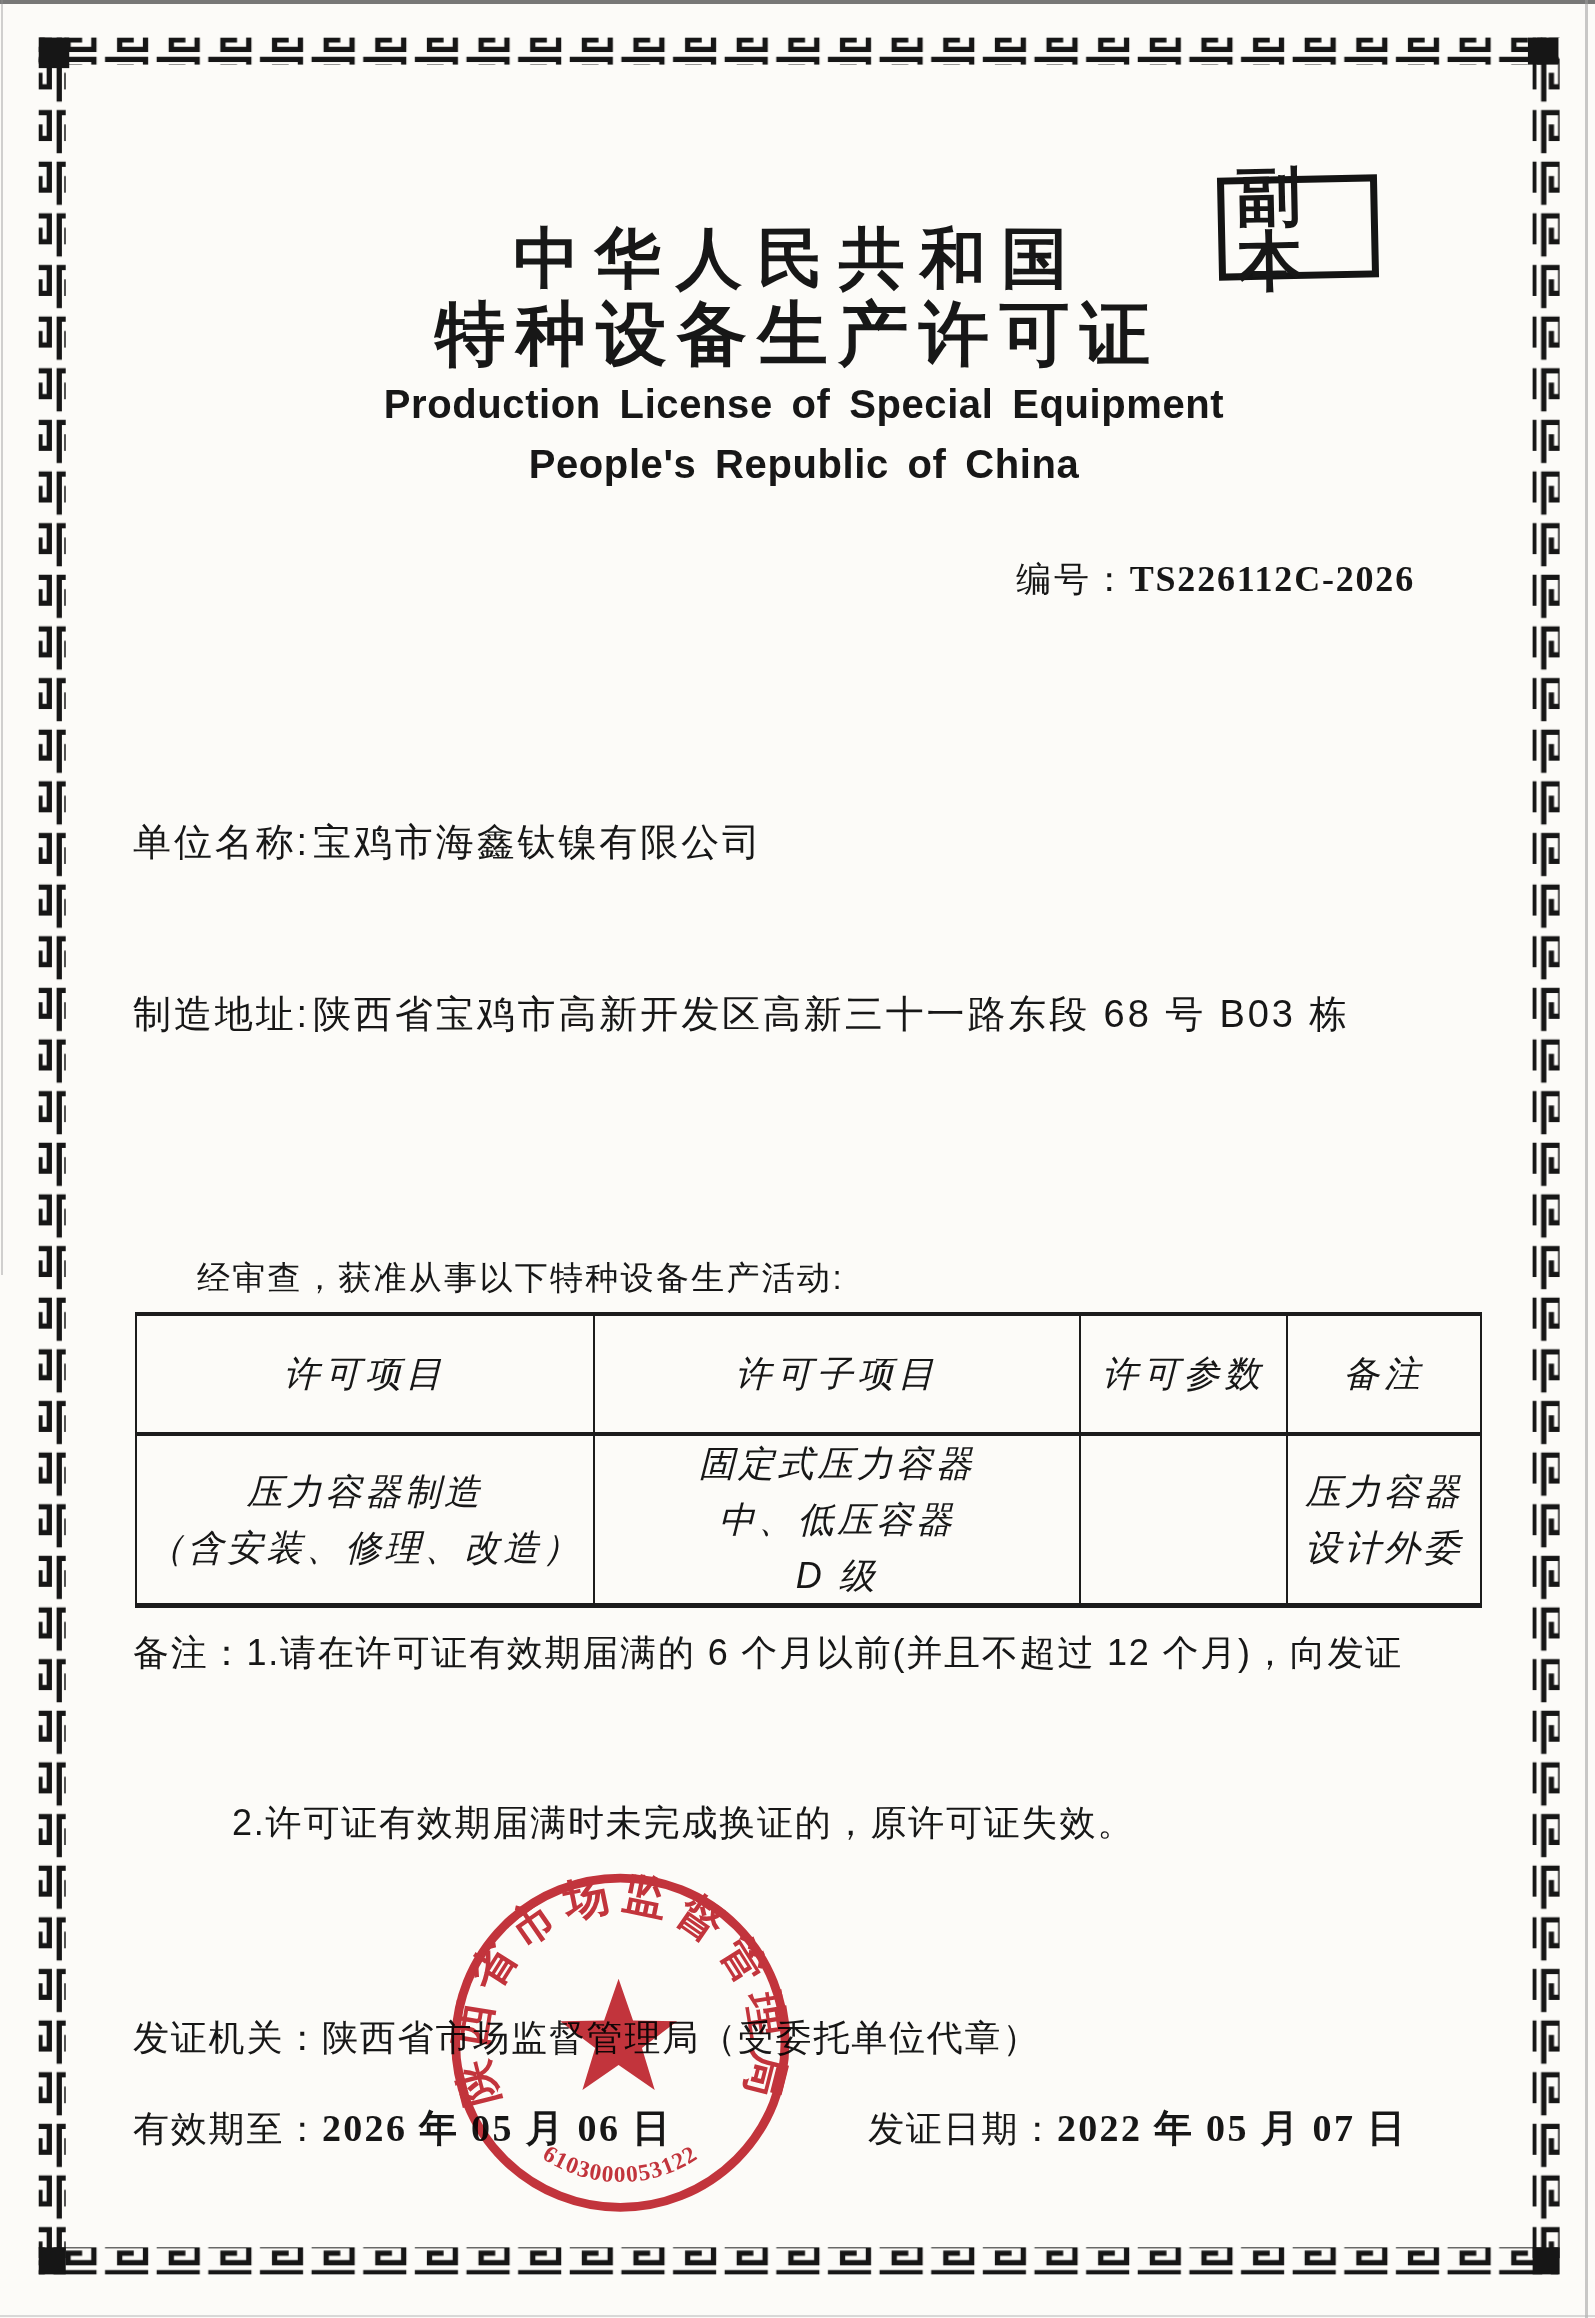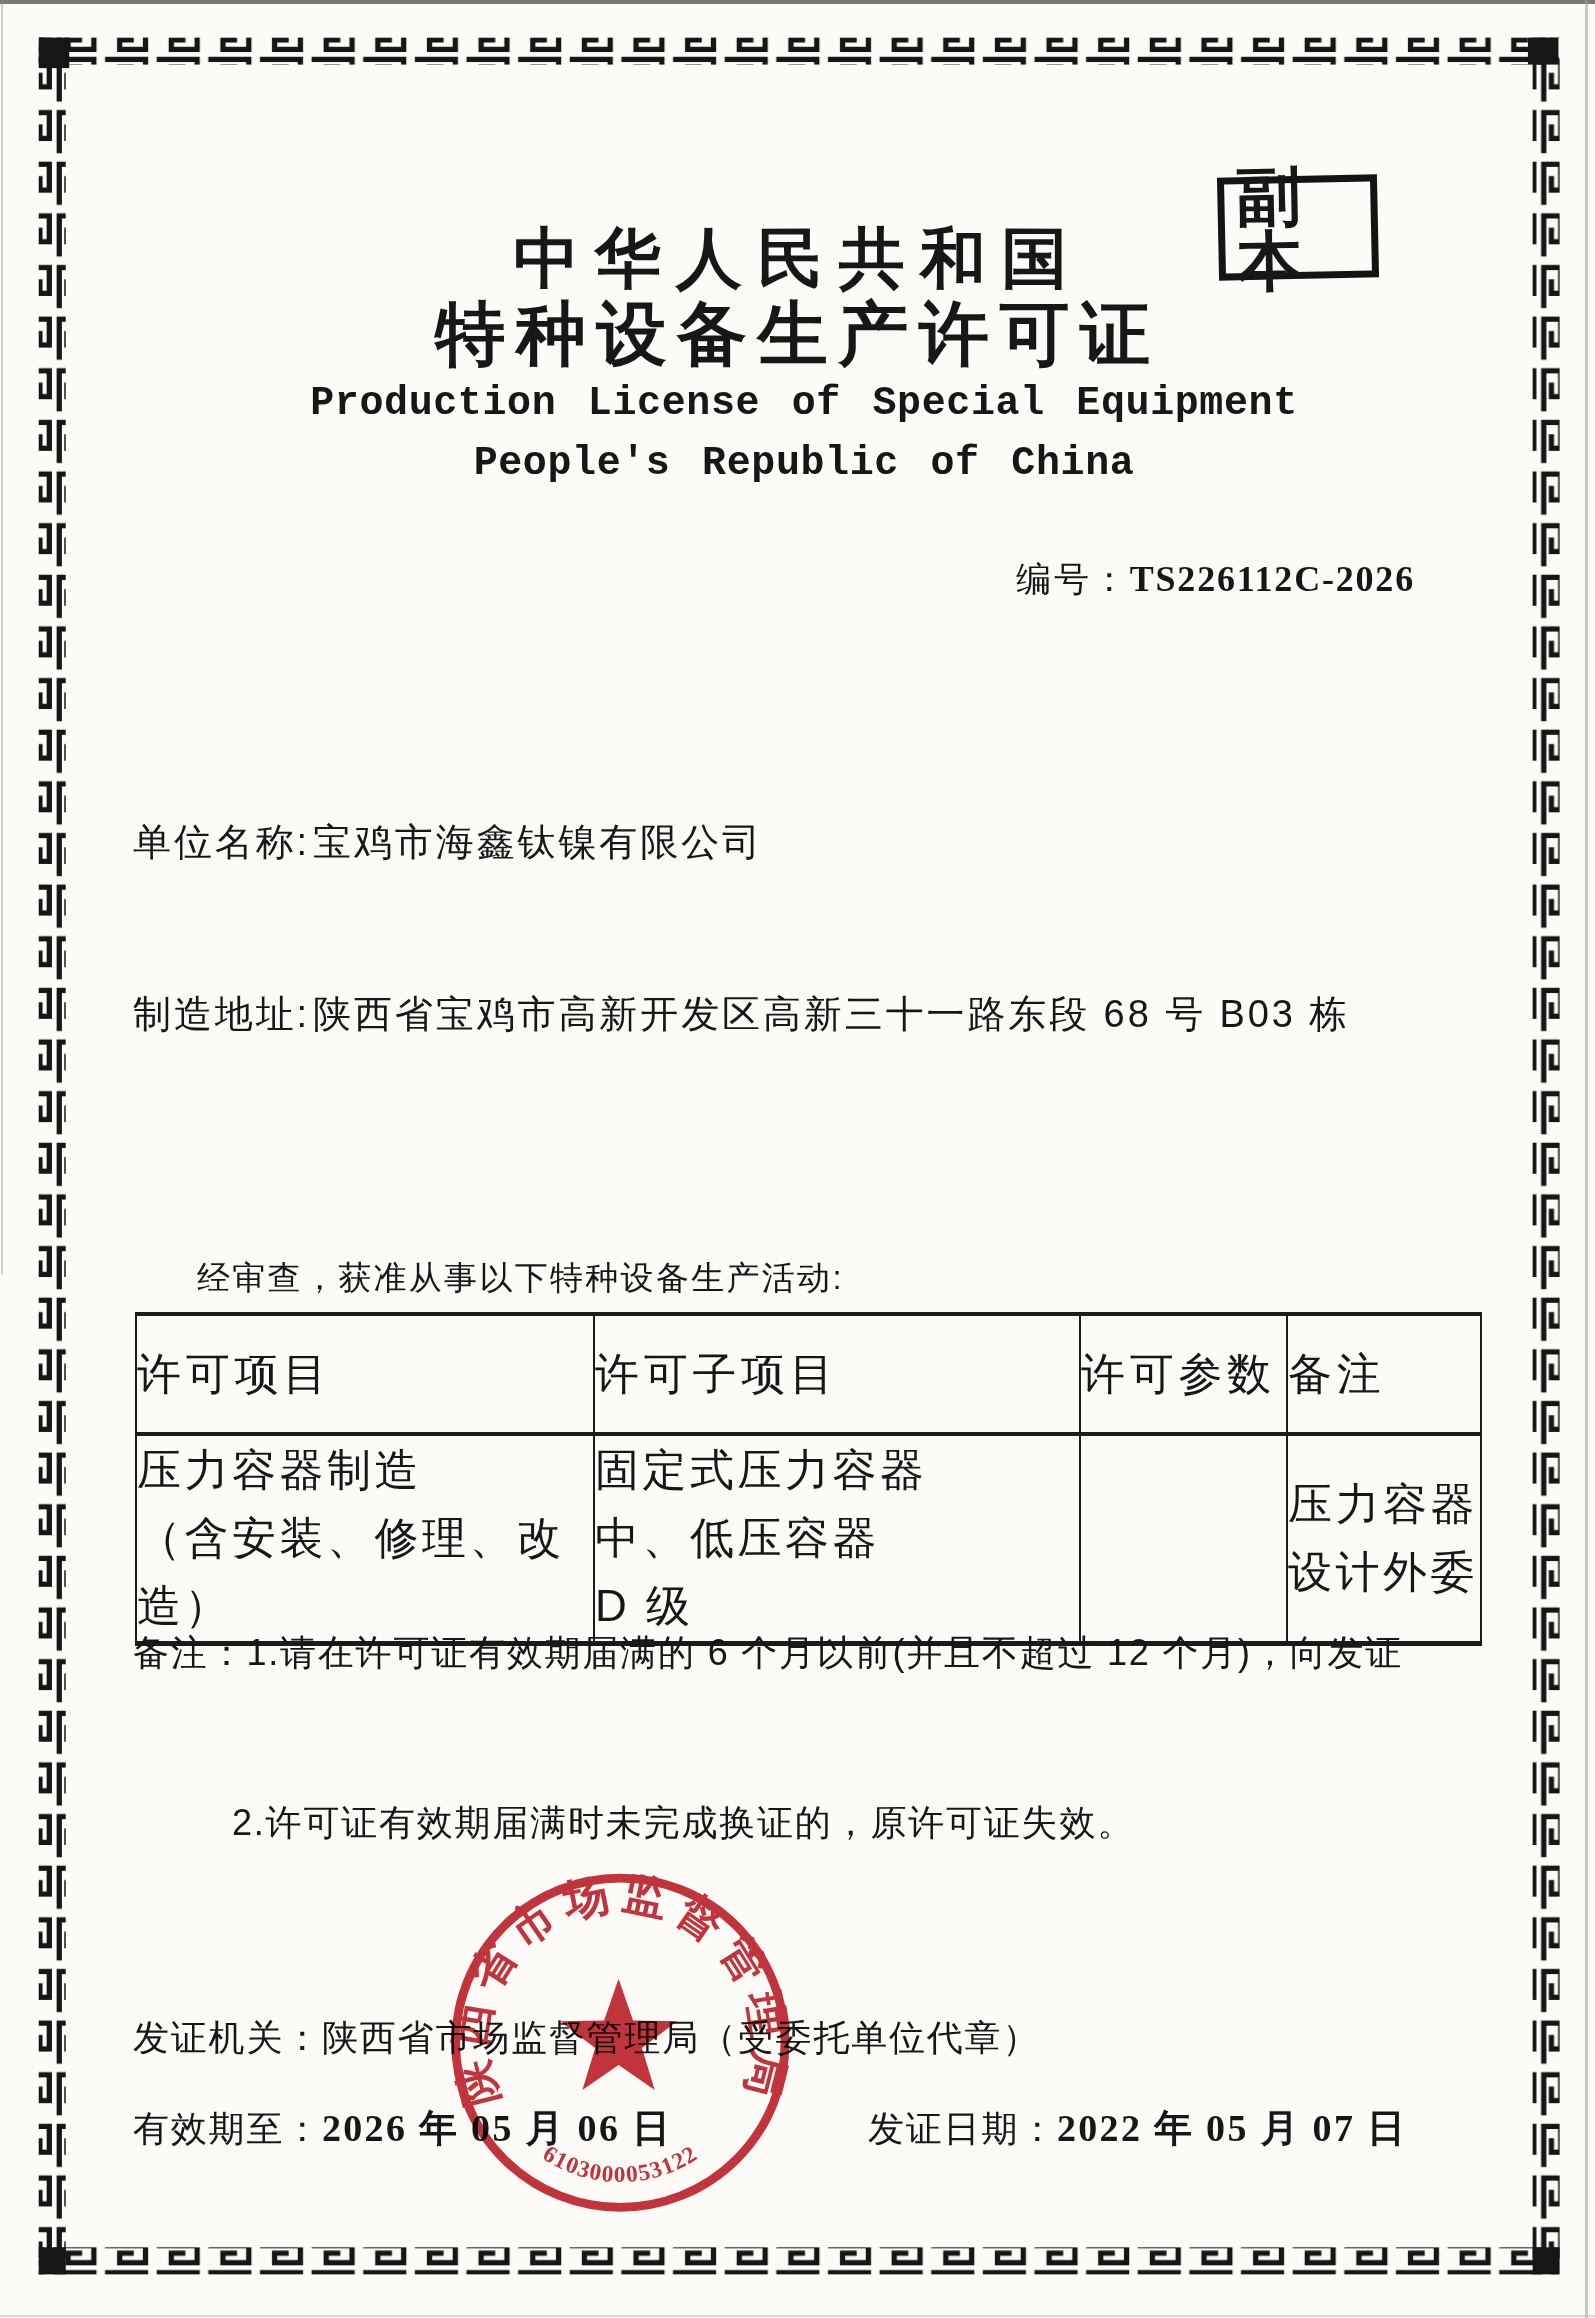--- a/index.html
+++ b/index.html
@@ -29,40 +29,40 @@
   .copy-box span{
     font-size:65px;font-weight:900;letter-spacing:15.3px;
     padding-left:11.7px;line-height:1;
   }
   
   .t-cn1{position:absolute;left:0;right:0;top:222px;margin:0;text-align:center;
     font-size:66px;font-weight:900;letter-spacing:15.3px;line-height:1.1;}
   .t-cn2{position:absolute;left:0;right:0;top:296px;margin:0;text-align:center;
     font-size:70px;font-weight:900;letter-spacing:10.6px;line-height:1.1;}
   .t-en{position:absolute;left:12px;right:0;text-align:center;
-    font-family:Liberation Mono, monospace;
+    font-family:Liberation Sans, sans-serif;
     font-size:40px;font-weight:700;letter-spacing:0.6px;word-spacing:7px;line-height:1;}
   .t-en1{top:384px;} .t-en2{top:444px;}
   
   .license-no{position:absolute;left:1016px;top:556px;font-size:35px;letter-spacing:2.9px;white-space:nowrap;}
   .license-no .num{font-family:"Liberation Serif","DejaVu Serif",serif;font-weight:700;font-size:36px;letter-spacing:1.8px;}
   
   .field{position:absolute;left:133px;font-size:38px;letter-spacing:2.9px;white-space:nowrap;}
   .f1{top:817px;} .f2{top:902px;} .f3{top:989px;}
   .field .flabel{margin-right:3px;}
   
   .approval{position:absolute;left:197px;top:1256px;font-size:33px;letter-spacing:2.3px;}
   
   .lic-table{
     position:absolute;left:135px;top:1312px;width:1344px;
     border-collapse:collapse;table-layout:fixed;
   }
   .lic-table th,.lic-table td{
-    border:2.9px solid #1c1c1c;text-align:left;vertical-align:middle;
-    font-weight:400;font-size:44px;letter-spacing:4.7px;padding:0;
+    border:2.9px solid #1c1c1c;text-align:center;vertical-align:middle;
+    font-weight:400;font-size:36px;letter-spacing:4.7px;padding:0;font-style:italic;
   }
   .lic-table{border:2.3px solid #1c1c1c;}
   .lic-table tr.head th{height:116px;border-top-width:4.7px;border-bottom-width:4.7px;}
   .lic-table tr.body td{height:154px;border-bottom-width:5.3px;line-height:1.55;}
   .lic-table .cell-line{letter-spacing:3.5px;}
   
   .note{position:absolute;font-size:36px;letter-spacing:1.8px;white-space:nowrap;}
   .n1{left:133px;top:1629px;}
   .n2{left:278px;top:1715px;}
   .n3{left:232px;top:1799px;}

